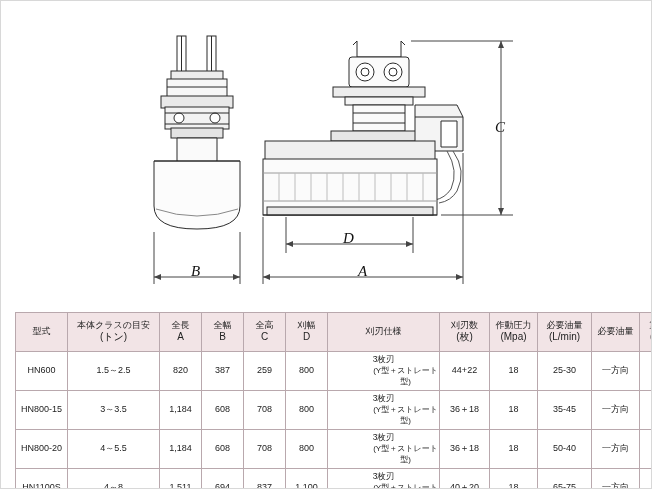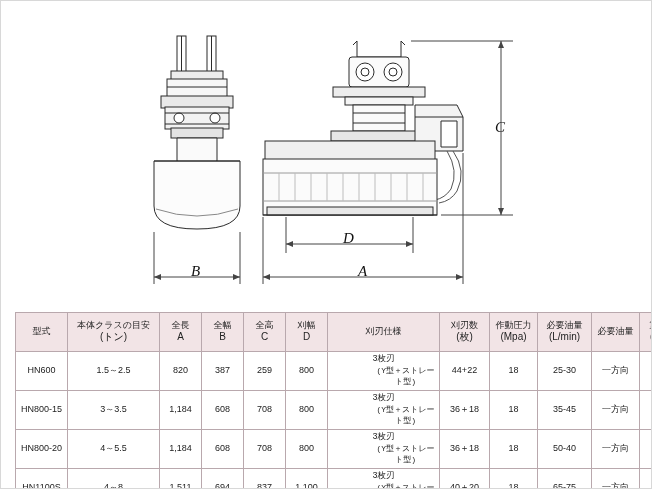--- a/index.html
+++ b/index.html
@@ -58,21 +58,20 @@
     display: block;
     font-size: 10px;
   }
   table.spec tbody td {
     height: 34px;
     background: #ffffff;
   }
   table.spec tbody td.blade {
     font-size: 8.5px;
     line-height: 1.35;
-    font-family: Liberation Mono, monospace;
   }
   table.spec tbody td.blade .l2 {
     display: block;
     font-size: 8px;
     padding-left: 44px;
   }
   .col-model { width: 52px; }
   .col-class { width: 92px; }
   .col-len   { width: 42px; }
   .col-wid   { width: 42px; }

